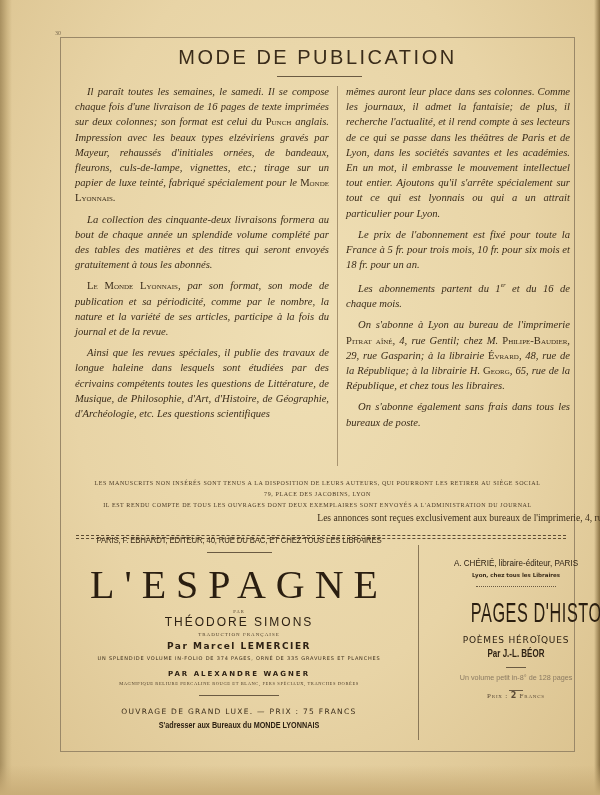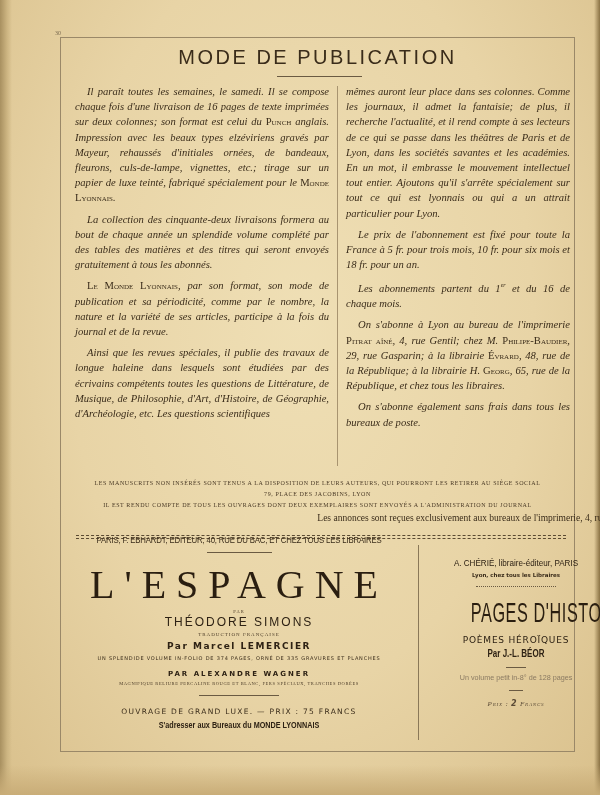--- a/index.html
+++ b/index.html
@@ -127,21 +127,21 @@
     .pages-histoire {
       font-family: "Liberation Sans", sans-serif; font-size: 28px; line-height: 36px;
       margin-top: 8px; transform: scaleX(0.58); white-space: nowrap; color: #2a1e10;
       letter-spacing: 1px;
     }
     .poemes { font-family: "DejaVu Sans", sans-serif; font-size: 9px; letter-spacing: 0.8px; margin-top: 4px; color: #2e2214; }
     .beor { font-family: "Liberation Sans", sans-serif; font-weight: bold; font-size: 10px; margin-top: 3px; transform: scaleX(0.8); color: #2e2214; }
     .tiny-rule { width: 20px; height: 1px; background: #6a5a42; margin: 8px auto 0 auto; }
     .volume { font-family: "Liberation Sans", sans-serif; font-size: 8px; margin-top: 5px; color: #8a7a62; transform: scaleX(0.9); white-space: nowrap; }
     .tiny-rule2 { width: 14px; height: 1px; background: #6a5a42; margin: 8px auto 0 auto; }
-    .r-price { font-size: 7px; letter-spacing: 0.8px; margin-top: 8px; color: #5a4a36; font-variant: small-caps; font-style: italic; }
+    .r-price { font-size: 7px; letter-spacing: 0.8px; margin-top: 0; color: #5a4a36; font-variant: small-caps; }
     .r-price b { font-family: "DejaVu Sans", sans-serif; font-size: 8px; }
   </style>
 </head>
 <body>
 
 <div class="page"></div>
 <div class="left-gutter"></div>
 <div class="right-edge"></div>
 <div class="bottom-edge"></div>
 

